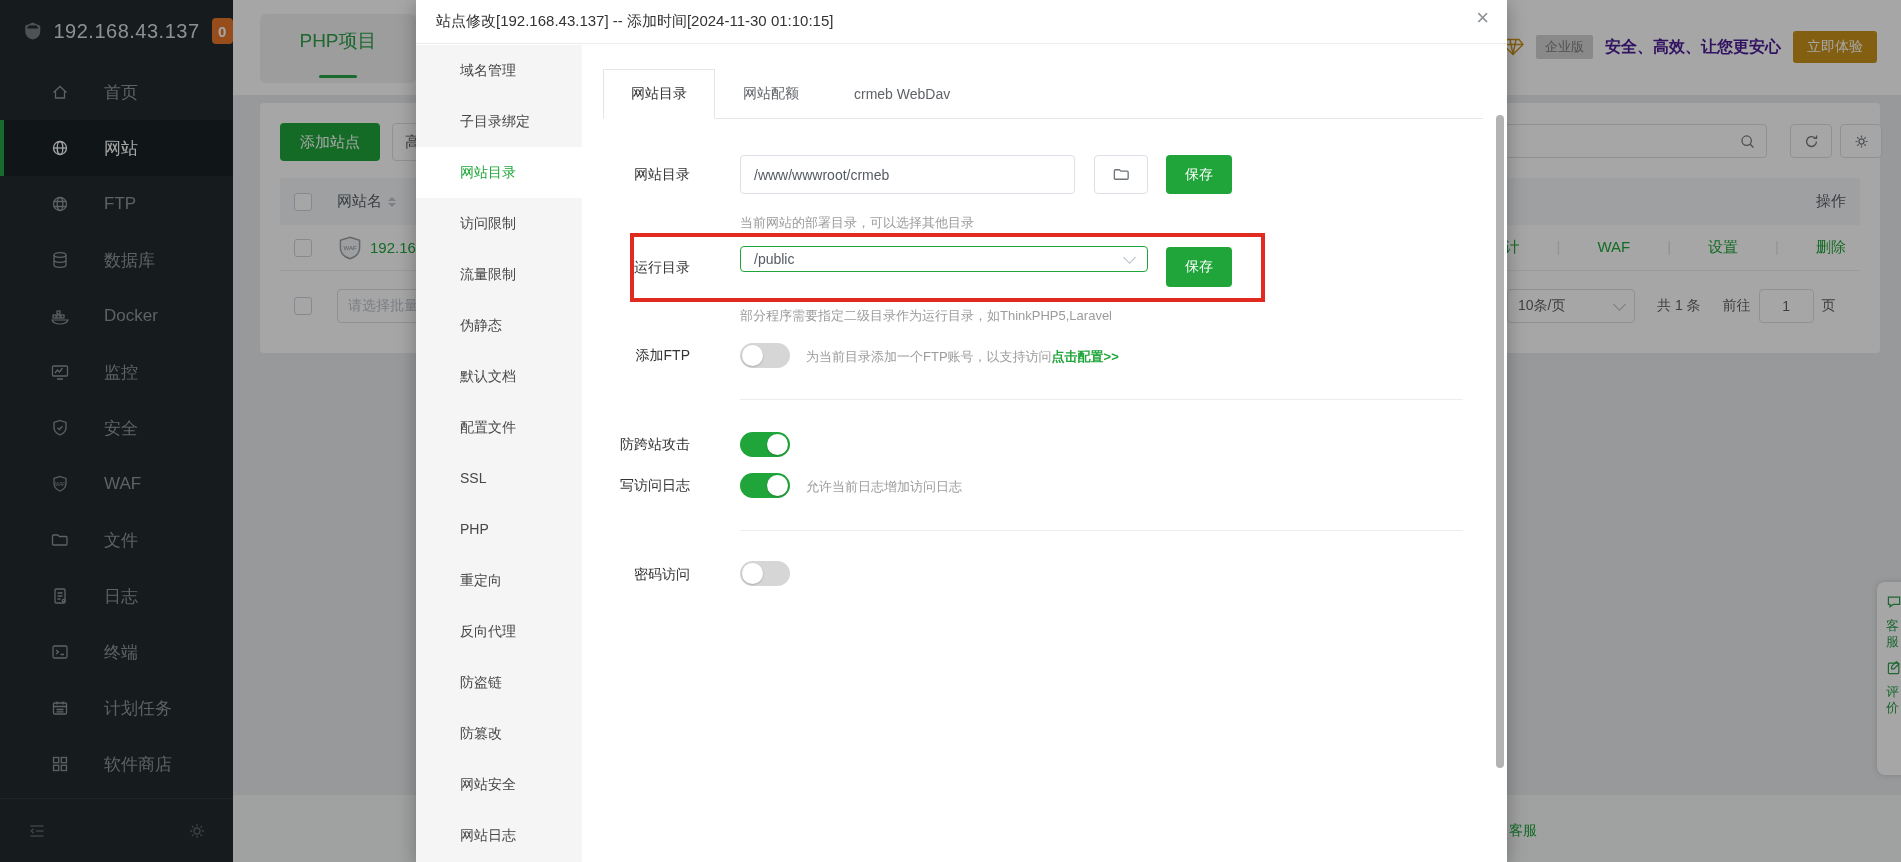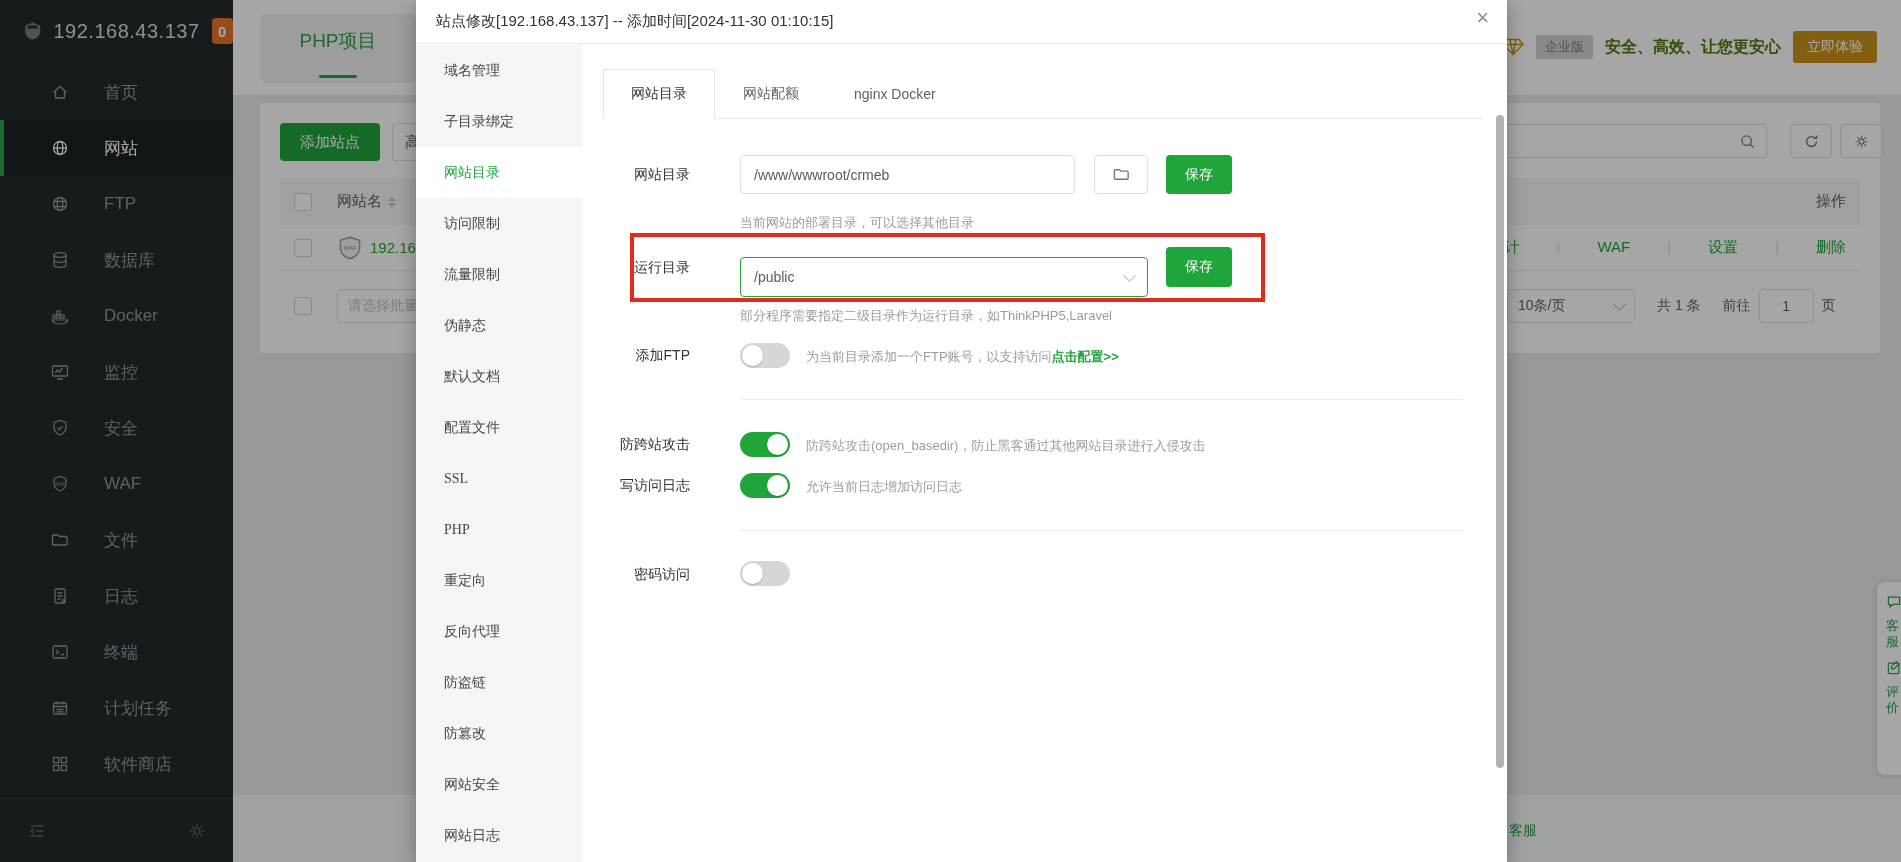--- a/index.html
+++ b/index.html
@@ -36,35 +36,35 @@
   .sortcaret .up{border-bottom-color:#c0c4cc;margin-bottom:2px;}
   .sortcaret .dn{border-top-color:#c0c4cc;}
   .glink{color:#20a53a;cursor:pointer;}
   .sep{color:#dfe3e8;margin:0 9px;}
   .pager{position:absolute;left:20px;top:185px;width:1580px;height:36px;display:flex;align-items:center;color:#606266;font-size:14px;}
   .selbox{height:34px;border:1px solid #dcdfe6;border-radius:4px;background:#fff;display:flex;align-items:center;padding:0 10px;color:#606266;}
   .chev{width:9px;height:9px;border-right:1.6px solid #b4bac4;border-bottom:1.6px solid #b4bac4;transform:rotate(45deg);margin-left:10px;margin-top:-4px;}
   .iconbtn{width:42px;height:34px;border:1px solid #dcdfe6;border-radius:4px;background:#fff;display:flex;align-items:center;justify-content:center;color:#73797f;cursor:pointer;}
   .promo{position:absolute;right:24px;top:30px;height:34px;display:flex;align-items:center;gap:12px;}
   .promo .ebadge{background:#d3d3d3;color:#7c7c7c;border-radius:2px;font-size:13px;padding:3px 9px;}
-  .promo .slogan{color:#4d7c0f;font-weight:bold;font-size:16px;}
+  .promo .slogan{color:#4c1d95;font-weight:bold;font-size:16px;}
   .promo .cta{background:#c9921d;color:#fff;border-radius:3px;font-size:14px;padding:7px 14px;cursor:pointer;}
   .pagefoot{position:absolute;left:0;top:795px;width:1668px;height:67px;background:#f6f7f8;}
   .floatwidget{position:absolute;left:1644px;top:582px;width:30px;height:193px;background:#fff;border-radius:8px 0 0 8px;box-shadow:0 0 6px rgba(0,0,0,.15);padding:12px 0 0 9px;color:#2f9e4e;}
   .vtext{width:14px;font-size:13px;line-height:16px;word-break:break-all;color:#2f9e4e;margin:4px 0 10px 0;}
 
   
   .mask{position:absolute;left:0;top:0;width:1901px;height:862px;background:rgba(0,0,0,.35);z-index:5;}
 
   
   .modal{position:absolute;left:416px;top:0;width:1091px;height:862px;background:#fff;z-index:10;box-shadow:0 4px 18px rgba(0,0,0,.3);}
   .m-title{position:absolute;left:0;top:0;width:1091px;height:44px;border-bottom:1px solid #ececec;display:flex;align-items:center;padding-left:20px;font-size:15px;color:#333;}
   .m-close{position:absolute;right:18px;top:7px;font-size:22px;color:#8a9095;cursor:pointer;line-height:1;}
   .m-menu{position:absolute;left:0;top:45px;width:166px;height:817px;background:#f5f5f5;}
-  .m-item{height:51px;line-height:51px;padding-left:28px;font-size:14px;color:#474747;cursor:pointer;font-family:Liberation Serif, serif;}
+  .m-item{height:51px;line-height:51px;padding-left:44px;font-size:14px;color:#474747;cursor:pointer;}
   .m-item.active{background:#fff;color:#20a53a;}
   .m-tabline{position:absolute;left:187px;top:118px;width:880px;height:1px;background:#e6e6e6;}
   .m-tab-active{position:absolute;left:187px;top:69px;height:50px;padding:0 27px;background:#fff;border:1px solid #e4e4e4;border-bottom:1px solid #fff;display:flex;align-items:center;font-size:14px;color:#333;z-index:2;cursor:pointer;}
   .m-tab{position:absolute;top:69px;height:50px;display:flex;align-items:center;font-size:14px;color:#5f6368;cursor:pointer;}
   .f-label{position:absolute;width:150px;text-align:right;font-size:14px;color:#333;}
   .f-input{position:absolute;border:1px solid #dcdfe6;border-radius:4px;background:#fff;font-size:14px;color:#565b61;display:flex;align-items:center;padding:0 13px;}
   .f-hint{position:absolute;font-size:13px;color:#9c9c9c;}
   .toggle{position:absolute;width:50px;height:25px;border-radius:13px;cursor:pointer;}
   .toggle .knob{position:absolute;top:2px;width:21px;height:21px;border-radius:50%;background:#fff;box-shadow:0 1px 2px rgba(0,0,0,.2);}
   .toggle.on{background:#20a53a;}  .toggle.on .knob{right:2px;}
@@ -329,56 +329,55 @@
       <div class="m-item">重定向</div>
       <div class="m-item">反向代理</div>
       <div class="m-item">防盗链</div>
       <div class="m-item">防篡改</div>
       <div class="m-item">网站安全</div>
       <div class="m-item">网站日志</div>
     </nav>
 
     <div class="m-tab-active">网站目录</div>
     <div class="m-tab" style="left:327px;">网站配额</div>
-    <div class="m-tab" style="left:438px;">nginx Docker</div>
+    <div class="m-tab" style="left:438px;">crmeb WebDav</div>
     <div class="m-tabline"></div>
 
     <div class="f-label" style="left:124px;top:166px;">网站目录</div>
     <div class="f-input" style="left:324px;top:155px;width:335px;height:39px;">/www/wwwroot/crmeb</div>
     <div class="f-input" style="left:678px;top:155px;width:54px;height:39px;justify-content:center;">
       <svg width="19" height="19" viewBox="0 0 20 20" fill="none" stroke="#6e747a" stroke-width="1.4">
           <path d="M2.5 6c0-.6.4-1 1-1h4.2L9.5 6.5H16c.6 0 1 .4 1 1V14c0 .6-.4 1-1 1H3.5c-.6 0-1-.4-1-1z"></path>
         </svg>
     </div>
     <div class="btn-green abs" style="left:750px;top:155px;width:66px;height:39px;font-size:14px;">保存</div>
     <div class="f-hint" style="left:324px;top:214px;">当前网站的部署目录，可以选择其他目录</div>
 
     <div class="f-label" style="left:124px;top:259px;">运行目录</div>
-    <div class="f-input" style="left:324px;top:257px;width:408px;height:40px;border-color:#20a53a;">
+    <div class="f-input" style="left:324px;top:246px;width:408px;height:26px;border-color:#20a53a;">
       <span>/public</span>
       <span class="chev" style="margin-left:auto;"></span>
     </div>
     <div class="btn-green abs" style="left:750px;top:247px;width:66px;height:40px;font-size:14px;">保存</div>
     <div class="f-hint" style="left:324px;top:307px;">部分程序需要指定二级目录作为运行目录，如ThinkPHP5,Laravel</div>
 
     <div class="f-label" style="left:124px;top:347px;">添加FTP</div>
     <div class="toggle off" style="left:324px;top:343px;">
         <span class="knob"></span>
       </div>
     <div class="f-hint" style="left:390px;top:348px;">
       <span>为当前目录添加一个FTP账号，以支持访问</span><span class="glink" style="font-weight:bold;">点击配置&gt;&gt;</span>
     </div>
 
     <div class="divider" style="left:324px;top:399px;width:723px;"></div>
 
     <div class="f-label" style="left:124px;top:436px;">防跨站攻击</div>
     <div class="toggle on" style="left:324px;top:432px;">
         <span class="knob"></span>
       </div>
-    <div class="f-hint" style="left:390px;top:437px;">防跨站攻击(open_basedir)，防止黑客通过其他网站目录进行入侵攻击</div>
 
     <div class="f-label" style="left:124px;top:477px;">写访问日志</div>
     <div class="toggle on" style="left:324px;top:473px;">
         <span class="knob"></span>
       </div>
     <div class="f-hint" style="left:390px;top:478px;">允许当前日志增加访问日志</div>
 
     <div class="divider" style="left:324px;top:530px;width:723px;"></div>
 
     <div class="f-label" style="left:124px;top:566px;">密码访问</div>

